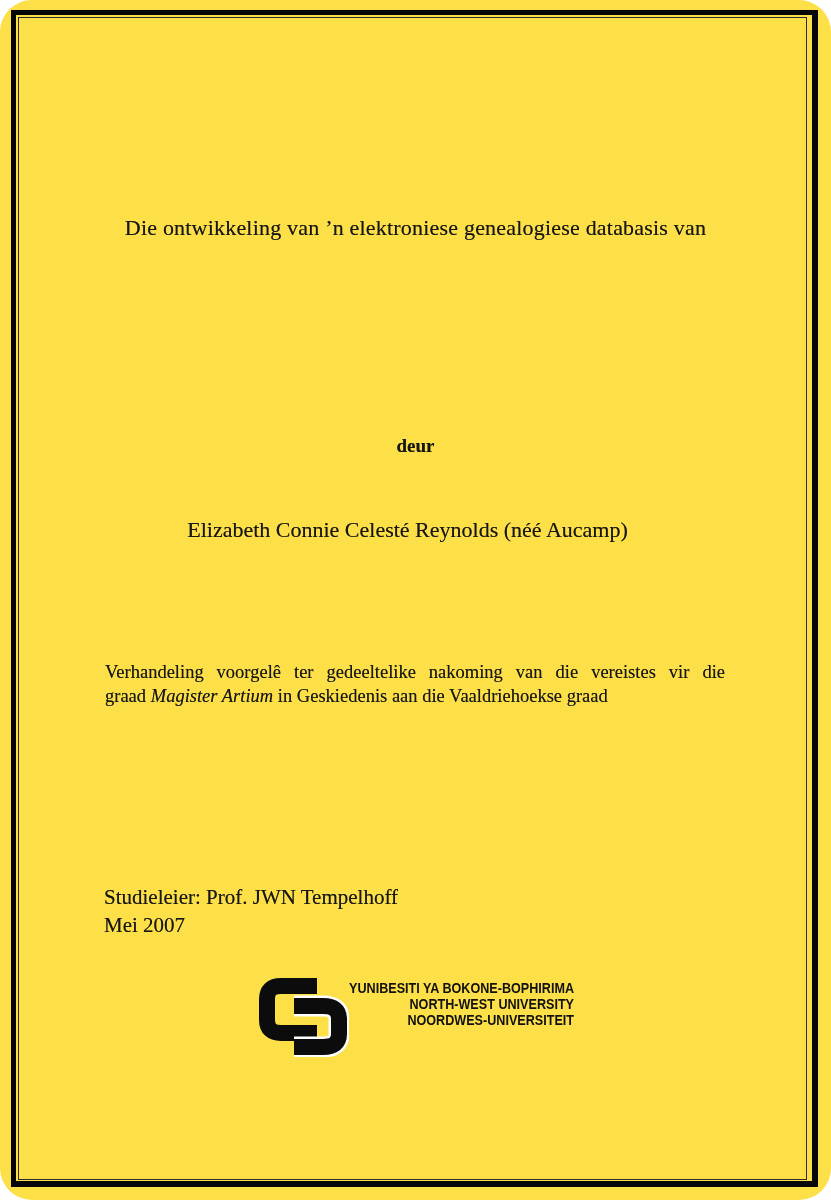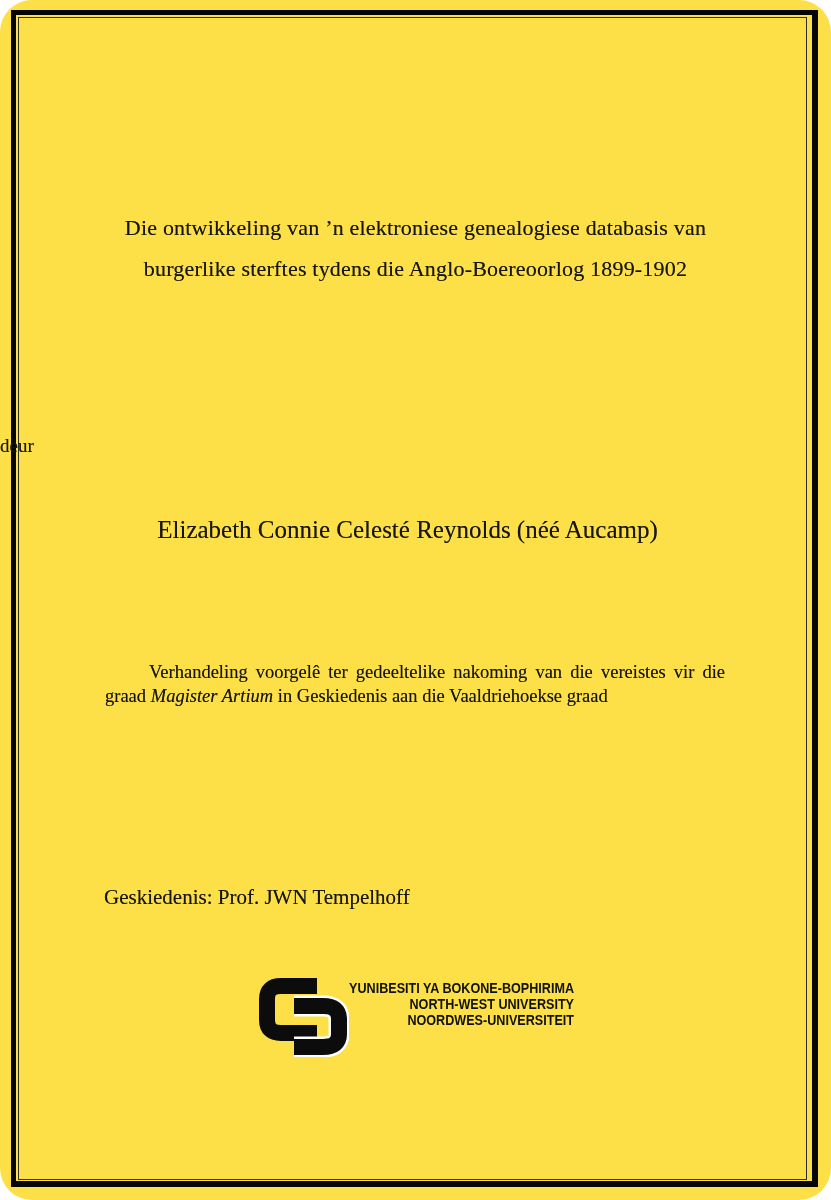--- a/index.html
+++ b/index.html
@@ -25,34 +25,33 @@
     border:1.5px solid #2d2d2d;
   }
   .txt{ text-shadow:0 0 0.5px rgba(20,20,20,0.55); }
   .thesis-title{
     position:absolute;left:50px;right:50px;top:207px;
     text-align:center;
     font-size:22px;line-height:41px;letter-spacing:0.2px;
   }
   .byline{
     position:absolute;left:0;right:0;top:434px;
-    text-align:left;font-size:19px;line-height:24px;
+    text-align:center;font-size:19px;line-height:24px;font-weight:bold;
   }
   .author{
     position:absolute;left:0;right:16px;top:516px;
-    text-align:center;font-size:25px;line-height:28px;
+    text-align:center;font-size:22px;line-height:28px;
   }
   .statement{
     position:absolute;left:105px;width:620px;top:661px;
     font-size:18.5px;line-height:23.5px;
   }
   .statement .jline{
     text-align:justify;
     text-align-last:justify;
-    margin-left:44px;
   }
   .italic{ font-style:italic;font-family:Liberation Serif, serif; }
   .supervisor-block{
     position:absolute;left:104px;top:884px;
     font-size:21px;line-height:27.5px;
   }
   .logo-mark{
     position:absolute;left:257px;top:977px;
   }
   .logo-text{
@@ -69,34 +68,34 @@
 </head>
 <body>
 
 <div class="sheet">
 
   <div class="outer-frame"></div>
   <div class="inner-frame"></div>
 
   <div class="thesis-title txt">
     <div>Die ontwikkeling van ’n elektroniese genealogiese databasis van</div>
-    <div>burgerlike sterftes tydens die Anglo-Boereoorlog 1899-1902</div>
   </div>
 
   <div class="byline txt">deur</div>
 
   <div class="author txt">Elizabeth Connie Celesté Reynolds (néé Aucamp)</div>
 
   <div class="statement txt">
     <div class="jline">Verhandeling voorgelê ter gedeeltelike nakoming van die vereistes vir die</div>
     <div><span>graad </span><span class="italic">Magister Artium</span><span> in Geskiedenis aan die Vaaldriehoekse graad</span></div>
   </div>
 
   <div class="supervisor-block txt">
-    <div>Geskiedenis: Prof. JWN Tempelhoff</div>
+    <div>Studieleier: Prof. JWN Tempelhoff</div>
+    <div>Mei 2007</div>
   </div>
 
   <div class="logo-mark">
     <svg width="92" height="80" viewBox="0 0 92 80" xmlns="http://www.w3.org/2000/svg">
       <path d="M 60 9 H 24 Q 10 9 10 22 V 43 Q 10 56 24 56 H 60" stroke="#0c0c0c" stroke-width="16" fill="none"></path>
       <path d="M 37 29 H 66 Q 82 29 82 42 V 57 Q 82 70 66 70 H 37" stroke="#fdfdfd" stroke-width="21" fill="none"></path>
       <path d="M 37 29 H 66 Q 82 29 82 42 V 57 Q 82 70 66 70 H 37" stroke="#0c0c0c" stroke-width="16" fill="none"></path>
     </svg>
   </div>
 

